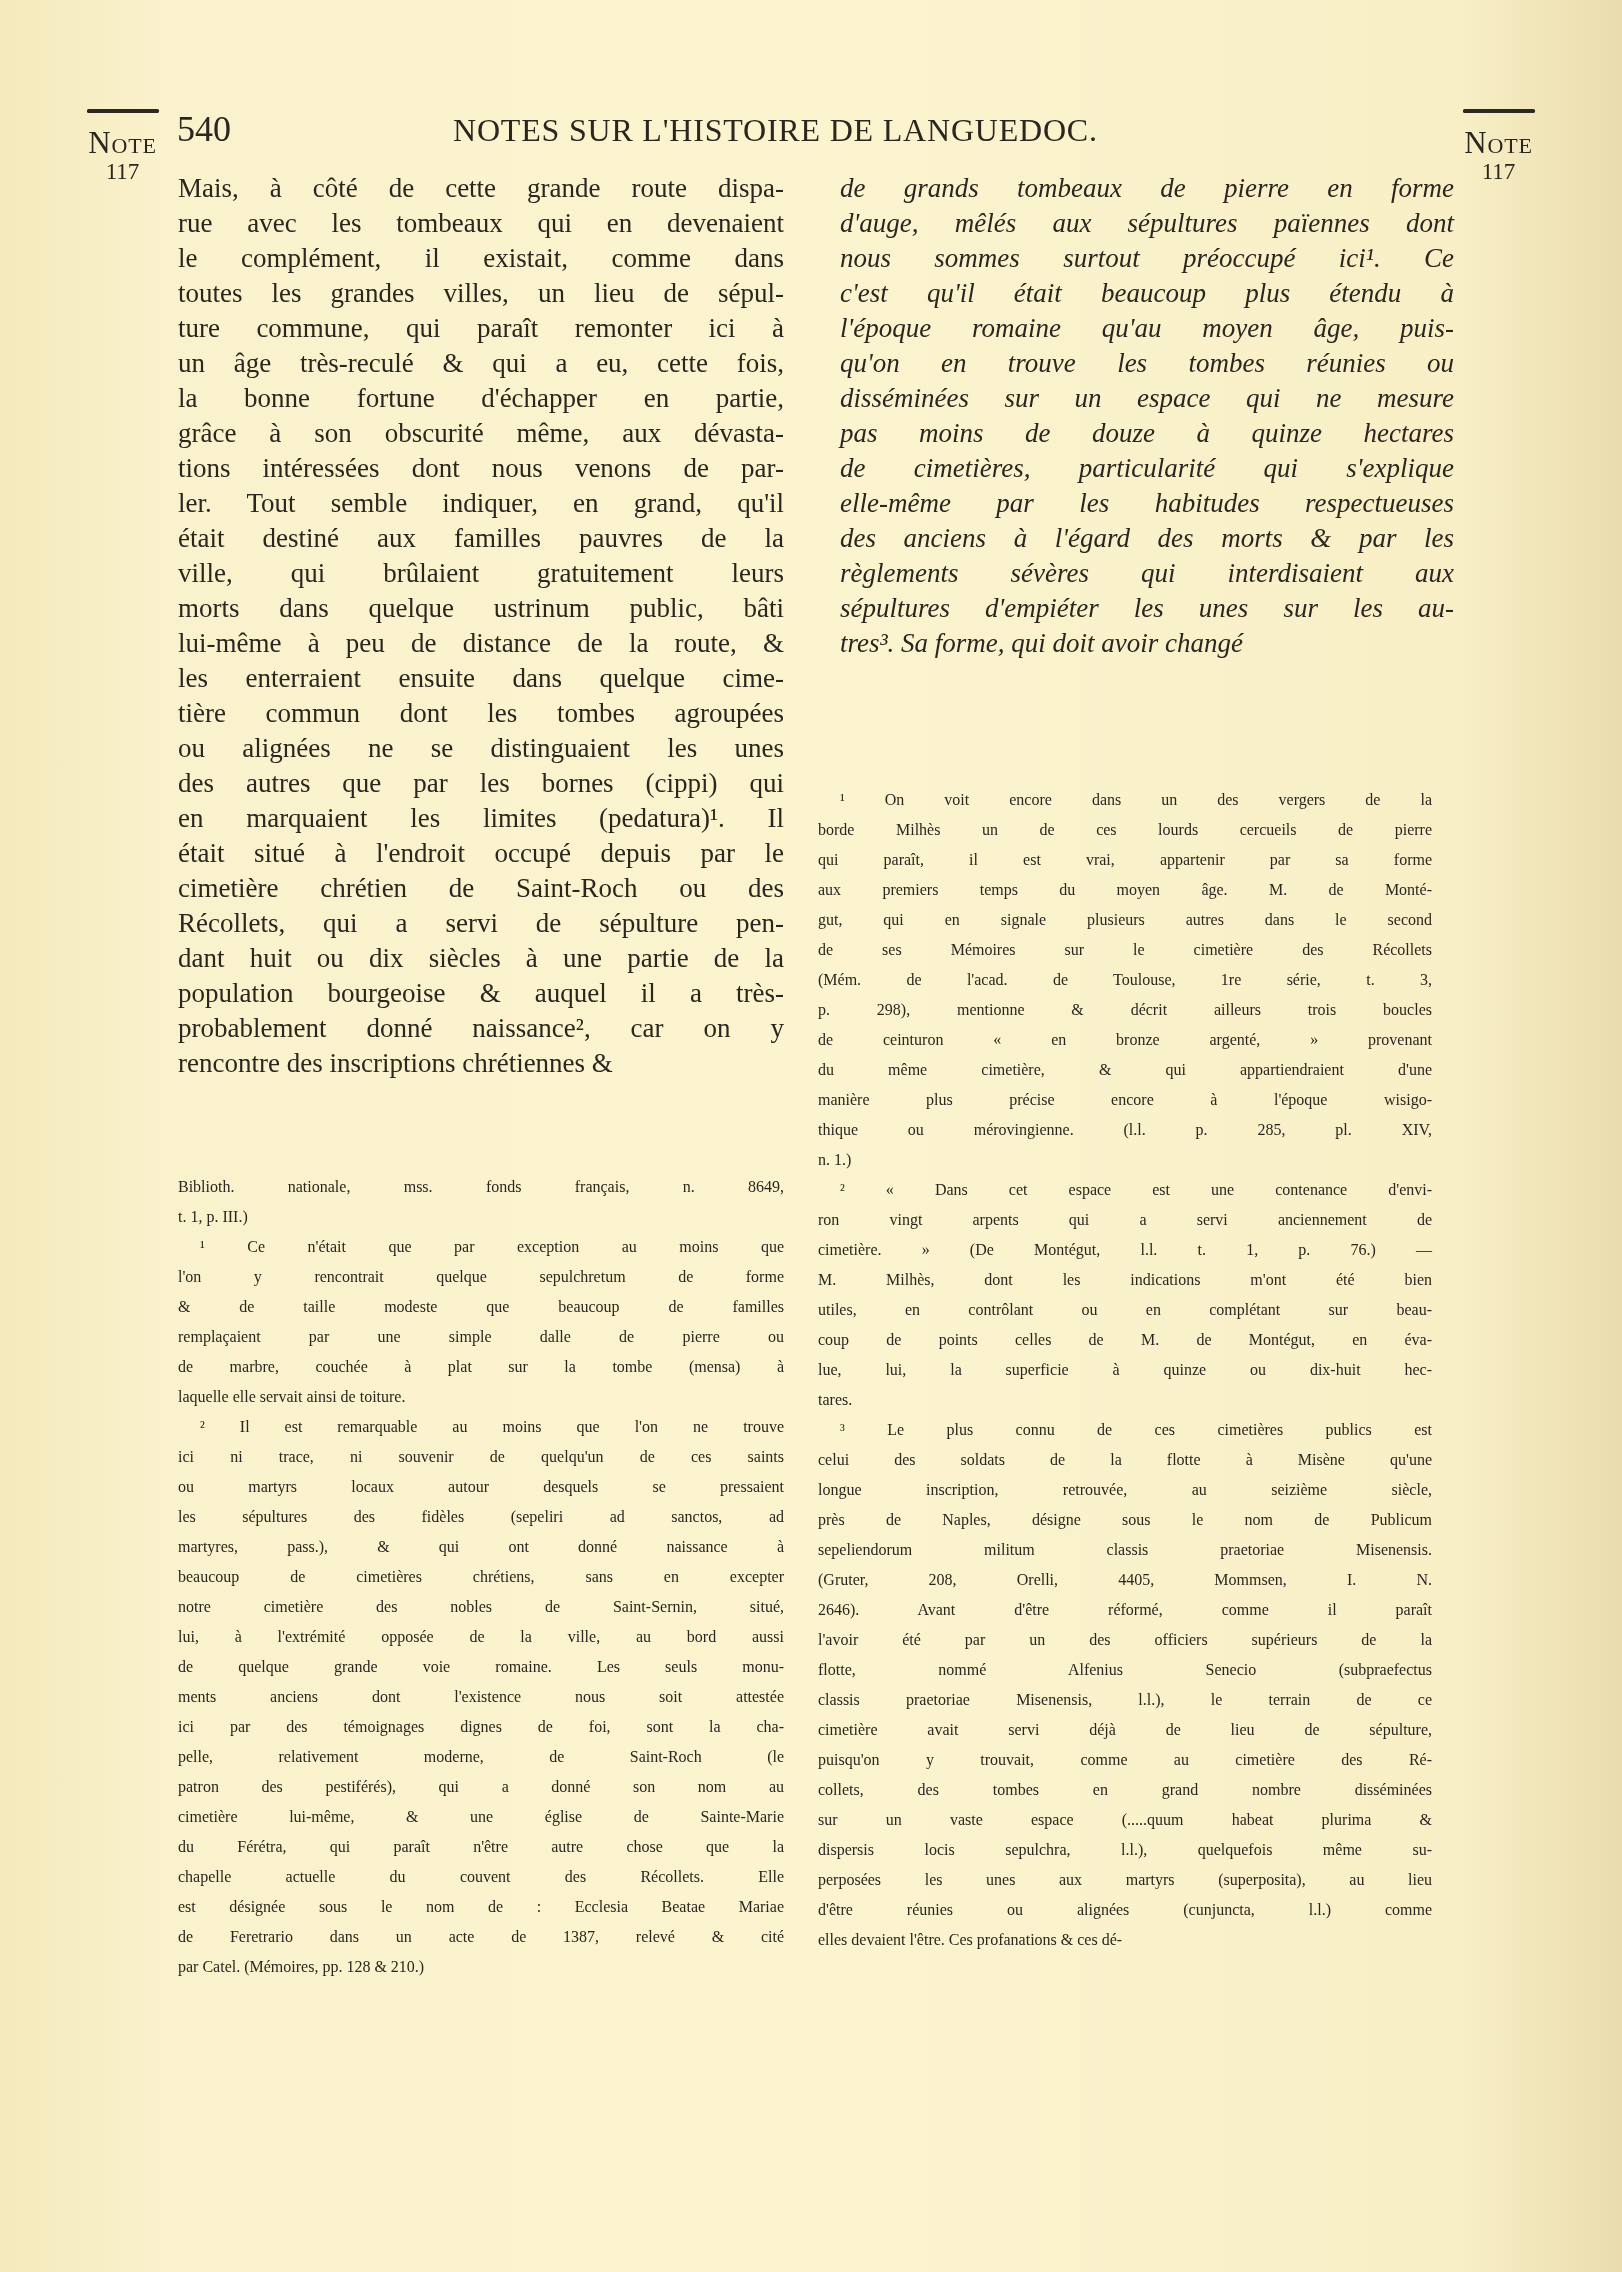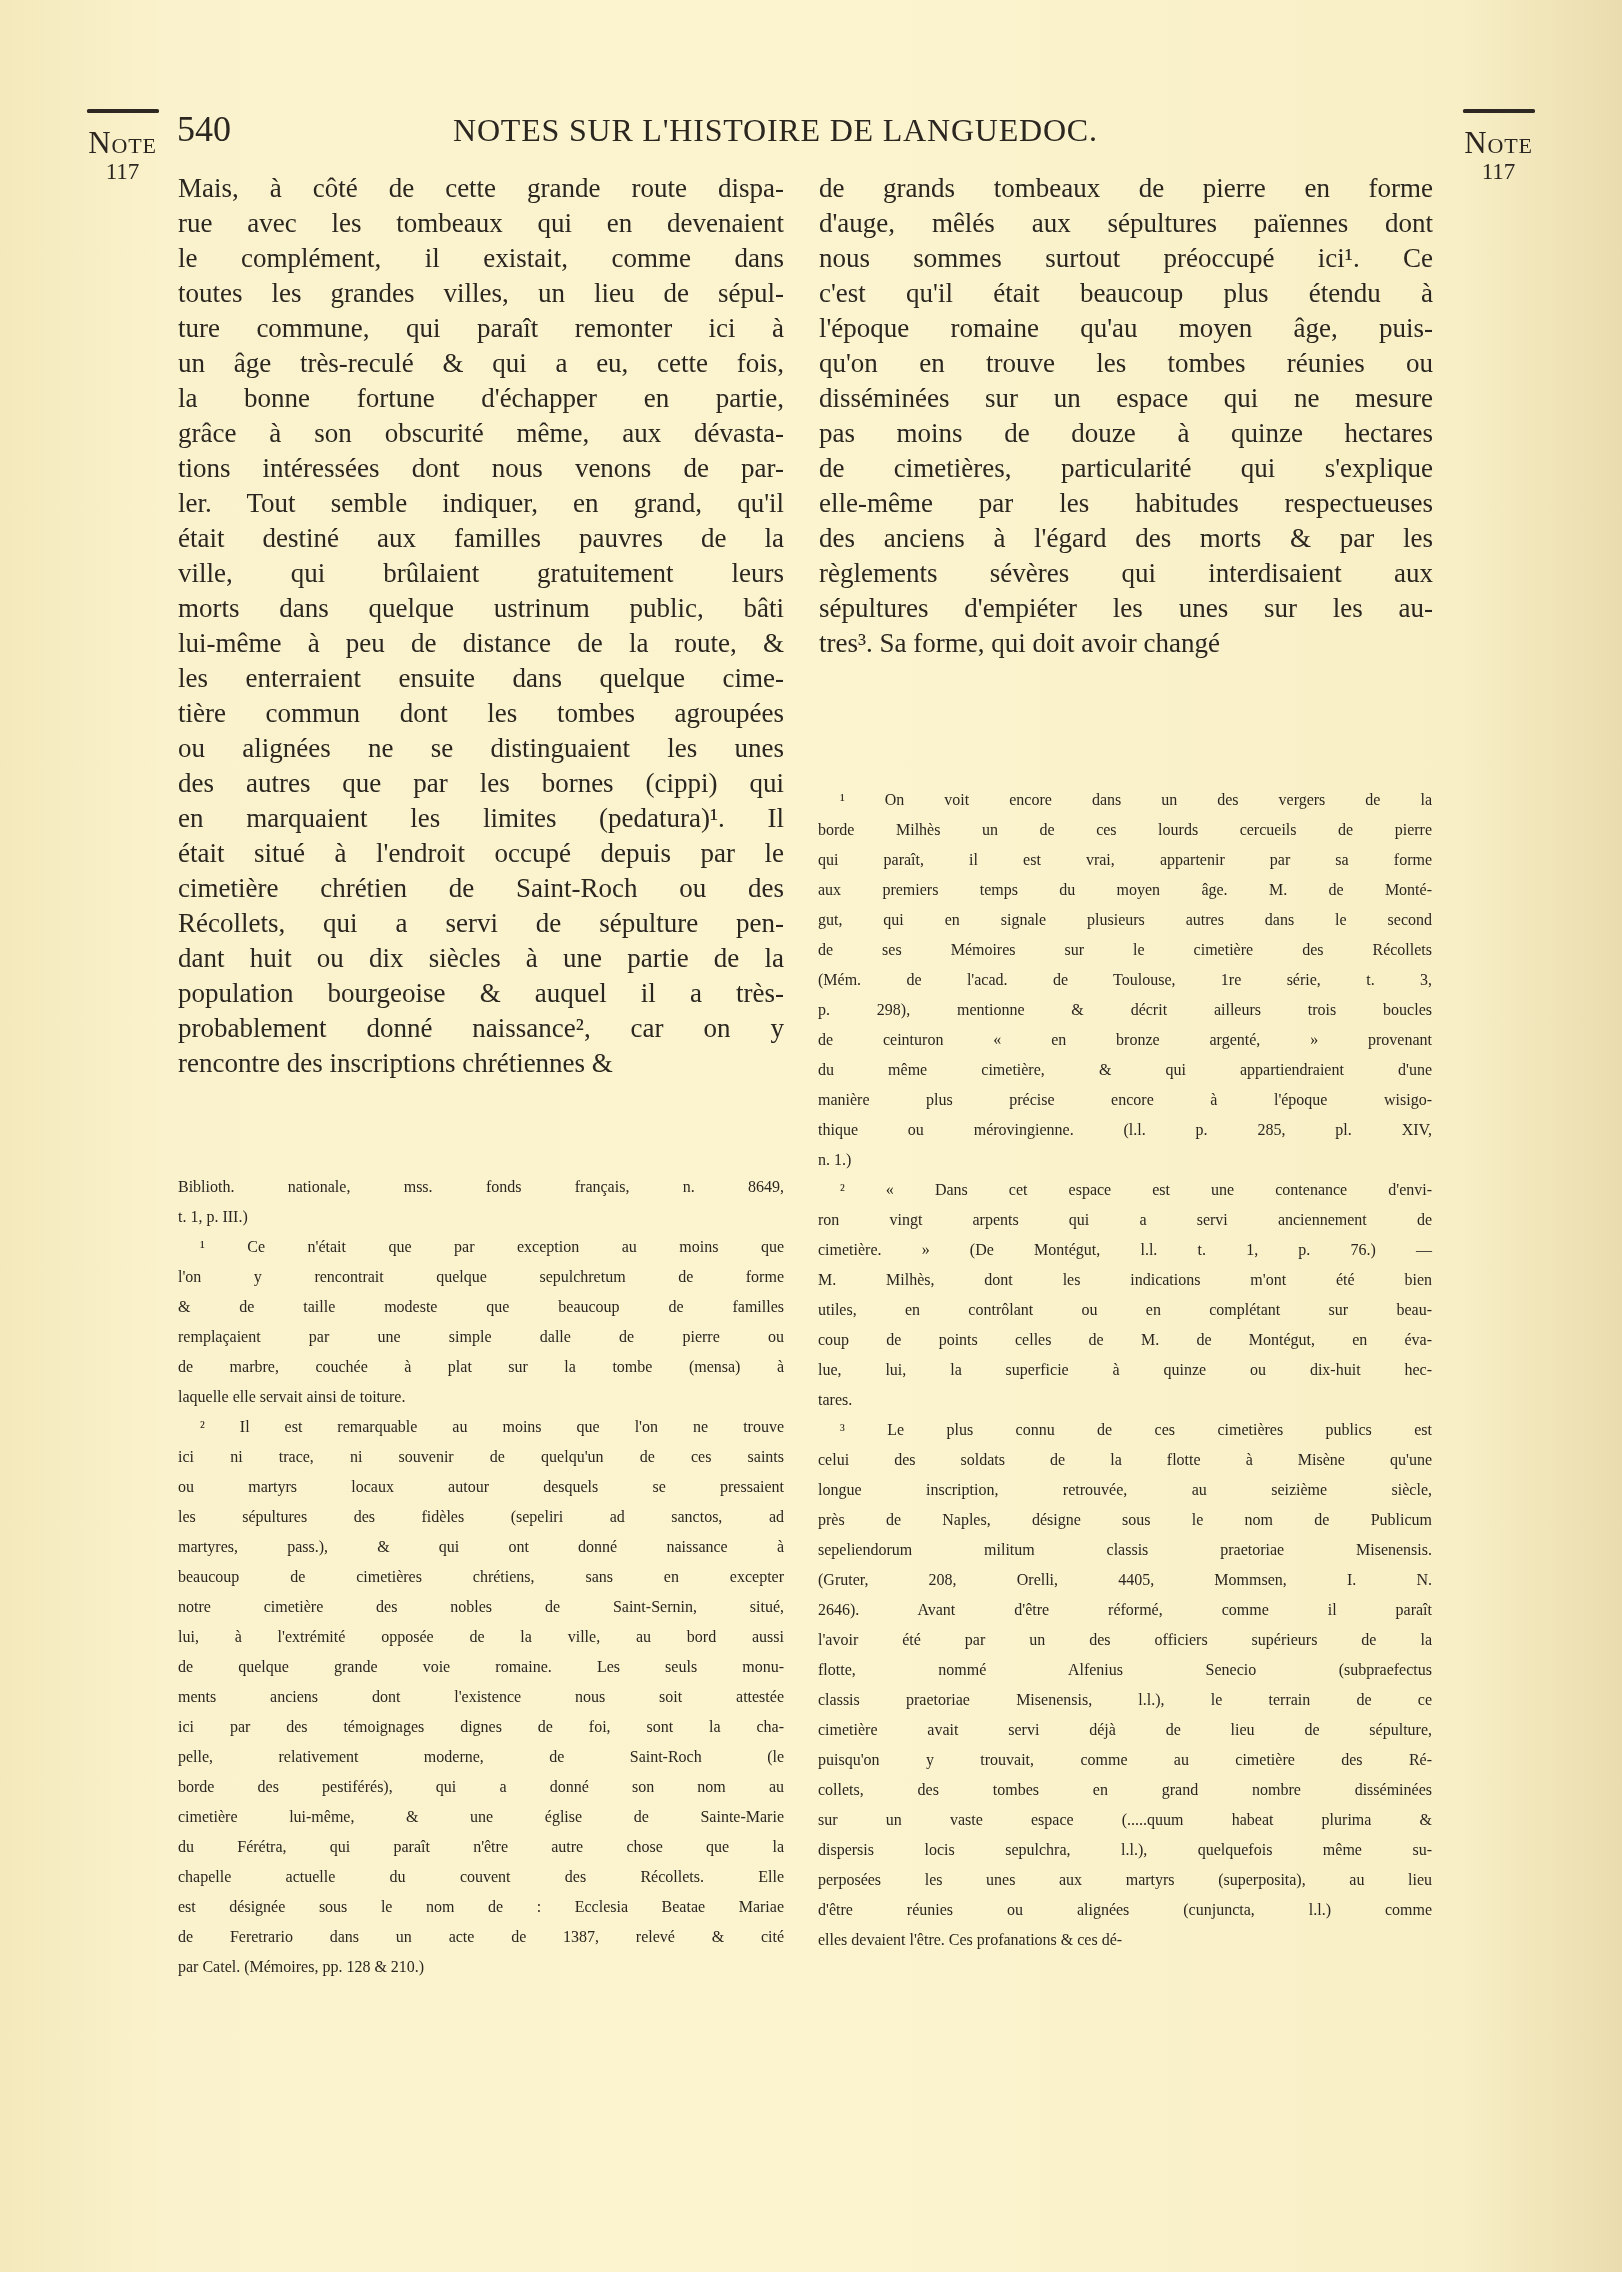--- a/index.html
+++ b/index.html
@@ -22,21 +22,21 @@
   #note-right { left: 1461px; top: 109px; }
 
   
   .header { position: absolute; top: 107px; left: 177px; width: 1267px; height: 47px; }
   .page-num { position: absolute; left: 0; top: 0; font-size: 36px; line-height: 44px; }
   .running-title { position: absolute; left: 276px; top: 3.1px; font-size: 32px; letter-spacing: 0.8px; line-height: 40px; }
 
   
   .col { position: absolute; top: 171px; width: 606px; }
   #col-left { left: 178px; }
-  #col-right { left: 819px; width: 614px; }
+  #col-right { left: 840px; width: 614px; font-style: italic; }
 
   .body-text { font-size: 27px; line-height: 35px; text-align: justify; }
   .body-text .line { display: block; text-align: justify; text-align-last: justify; white-space: nowrap; height: 35px; overflow: visible; }
   .body-text .line.last { text-align-last: left; }
 
   .notes { font-size: 16px; line-height: 30px; }
   .notes .line { display: block; text-align: justify; text-align-last: justify; white-space: nowrap; height: 30px; }
   .notes .line.last { text-align-last: left; }
   .notes .line.indent { padding-left: 22px; }
 
@@ -124,21 +124,21 @@
       <span class="line">ou martyrs locaux autour desquels se pressaient</span>
       <span class="line">les sépultures des fidèles (sepeliri ad sanctos, ad</span>
       <span class="line">martyres, pass.), &amp; qui ont donné naissance à</span>
       <span class="line">beaucoup de cimetières chrétiens, sans en excepter</span>
       <span class="line">notre cimetière des nobles de Saint-Sernin, situé,</span>
       <span class="line">lui, à l'extrémité opposée de la ville, au bord aussi</span>
       <span class="line">de quelque grande voie romaine. Les seuls monu-</span>
       <span class="line">ments anciens dont l'existence nous soit attestée</span>
       <span class="line">ici par des témoignages dignes de foi, sont la cha-</span>
       <span class="line">pelle, relativement moderne, de Saint-Roch (le</span>
-      <span class="line">borde des pestiférés), qui a donné son nom au</span>
+      <span class="line">patron des pestiférés), qui a donné son nom au</span>
       <span class="line">cimetière lui-même, &amp; une église de Sainte-Marie</span>
       <span class="line">du Férétra, qui paraît n'être autre chose que la</span>
       <span class="line">chapelle actuelle du couvent des Récollets. Elle</span>
       <span class="line">est désignée sous le nom de : Ecclesia Beatae Mariae</span>
       <span class="line">de Feretrario dans un acte de 1387, relevé &amp; cité</span>
       <span class="line last">par Catel. (Mémoires, pp. 128 &amp; 210.)</span>
     </div>
   <div class="notes" id="right-notes">
       <span class="line indent">¹ On voit encore dans un des vergers de la</span>
       <span class="line">borde Milhès un de ces lourds cercueils de pierre</span>

